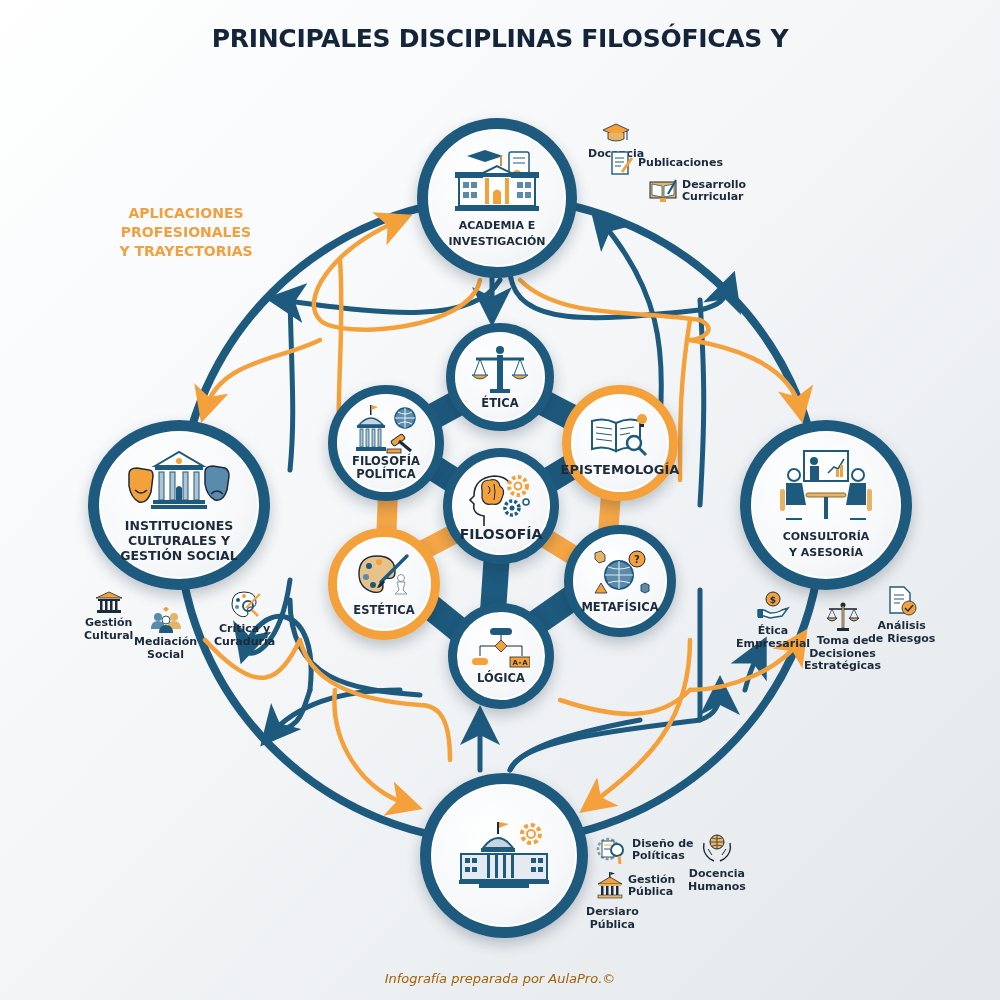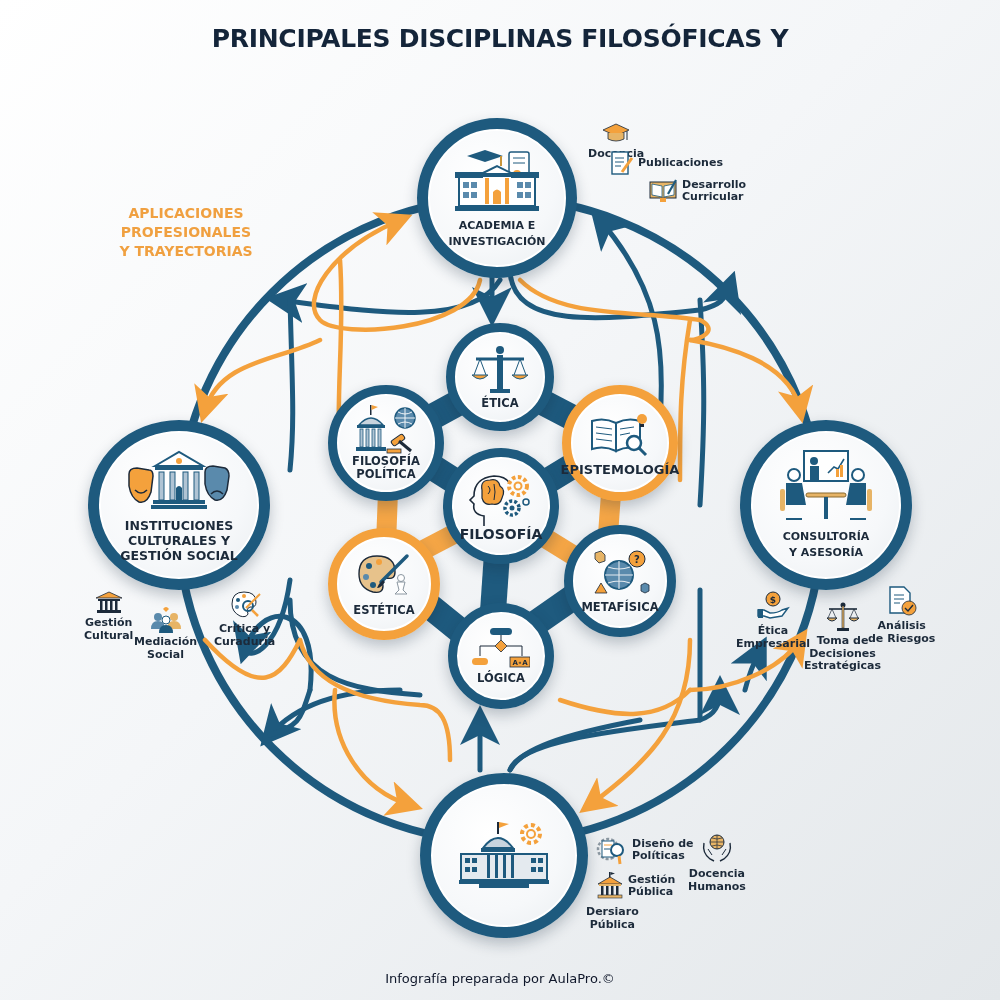--- a/index.html
+++ b/index.html
@@ -36,21 +36,21 @@
   .node.core .lbl { font-size:14px; }
   .node svg { display:block; }
   .sub {
     position:absolute; display:flex; align-items:center; gap:4px;
     font-size:11px; line-height:12.5px; font-weight:bold; color:#1c2a3a;
   }
   .sub.col { flex-direction:column; text-align:center; gap:3px; }
   .sub .txt { white-space:nowrap; }
   .footer {
     position:absolute; left:0; right:0; top:971px; text-align:center;
-    font-size:13px; color:#0f172a;
+    font-size:13px; color:#a16207;font-style:italic;
   }
 </style>
 </head>
 <body>
 
 <div class="title">
   <div>PRINCIPALES DISCIPLINAS FILOSÓFICAS Y</div>
 </div>
 
 <div class="side-heading">

